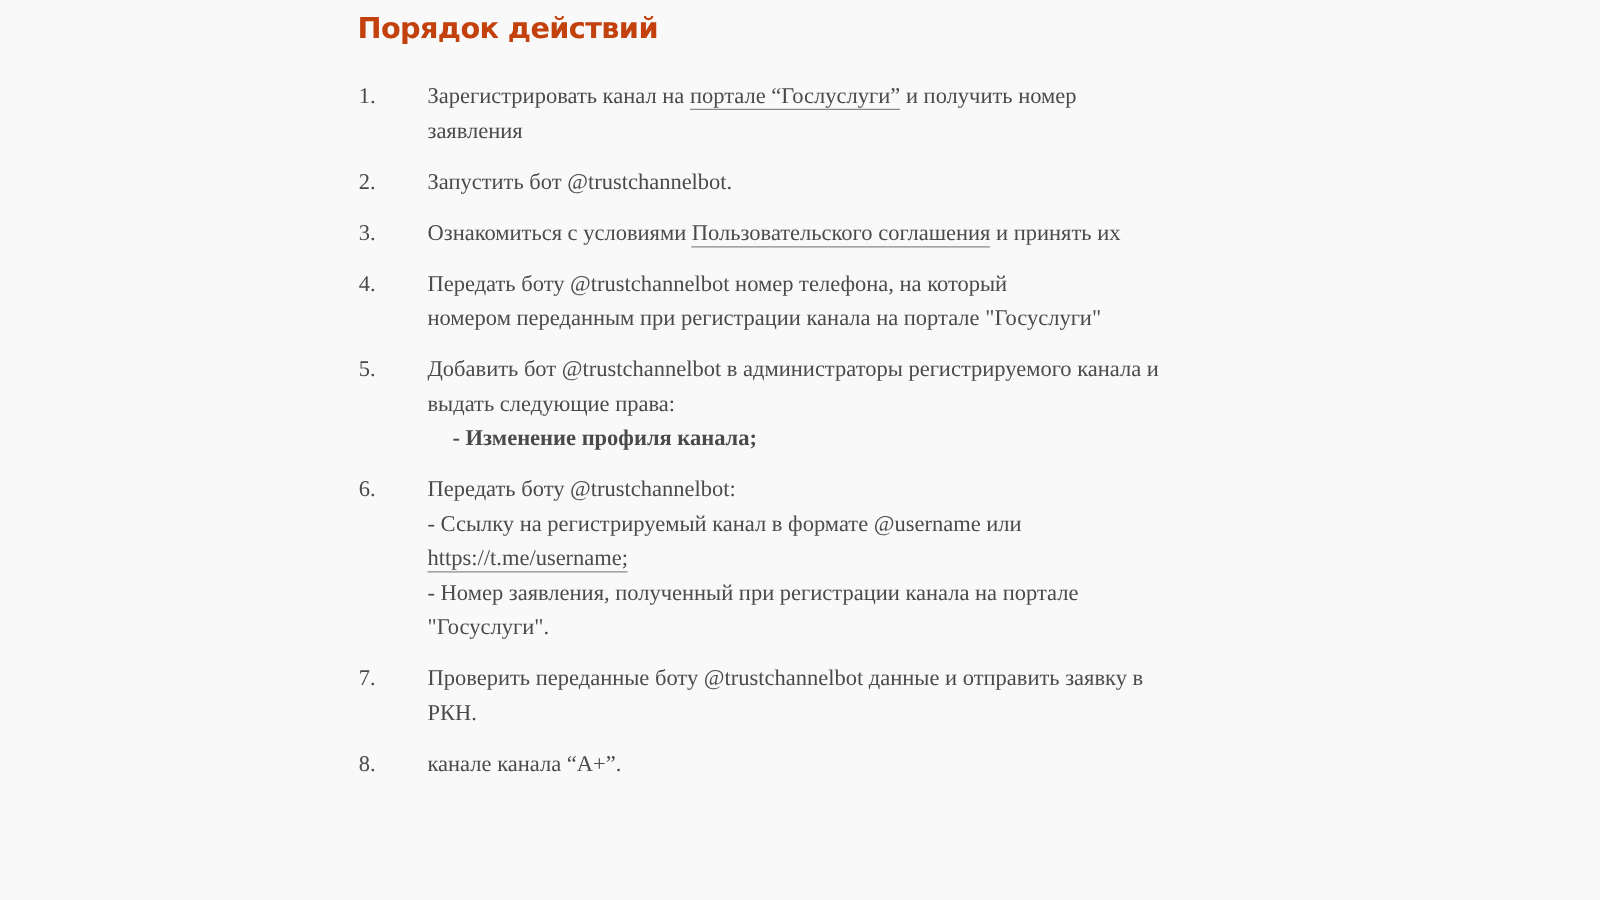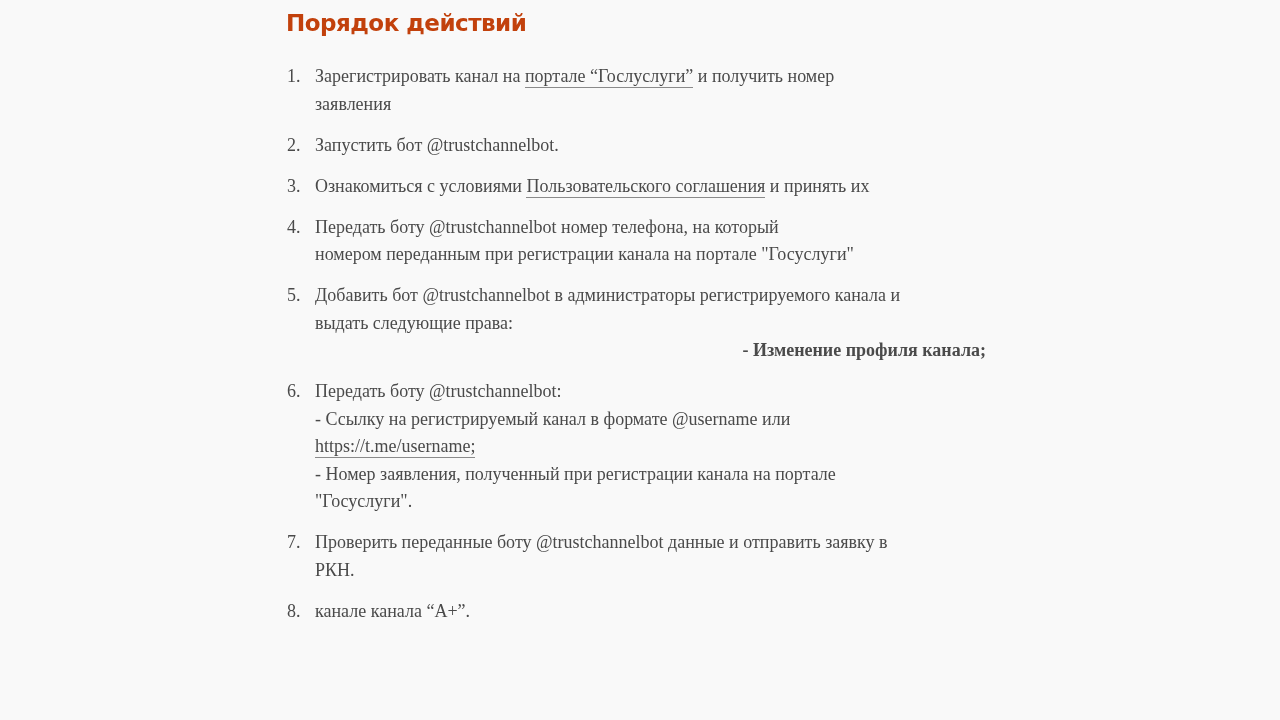--- a/index.html
+++ b/index.html
@@ -45,22 +45,22 @@
       line-height: 27.5px;
       color: #4a4a4a;
       margin-bottom: 13.5px;
       white-space: nowrap;
     }
     .step-num {
       position: absolute;
       left: 1px;
       top: 0;
     }
-    .line { display: block; }
-    .indent { padding-left: 20px; font-weight: bold; text-align: right; }
+    .line { display: block; margin-left: 27px; }
+    .indent { padding-left: 20px; font-weight: bold; }
     a.link {
       color: #4a4a4a;
       text-decoration: none;
       border-bottom: 1px solid #8a8a8a;
       padding-bottom: 1px;
     }
   </style>
 </head>
 <body>
 

